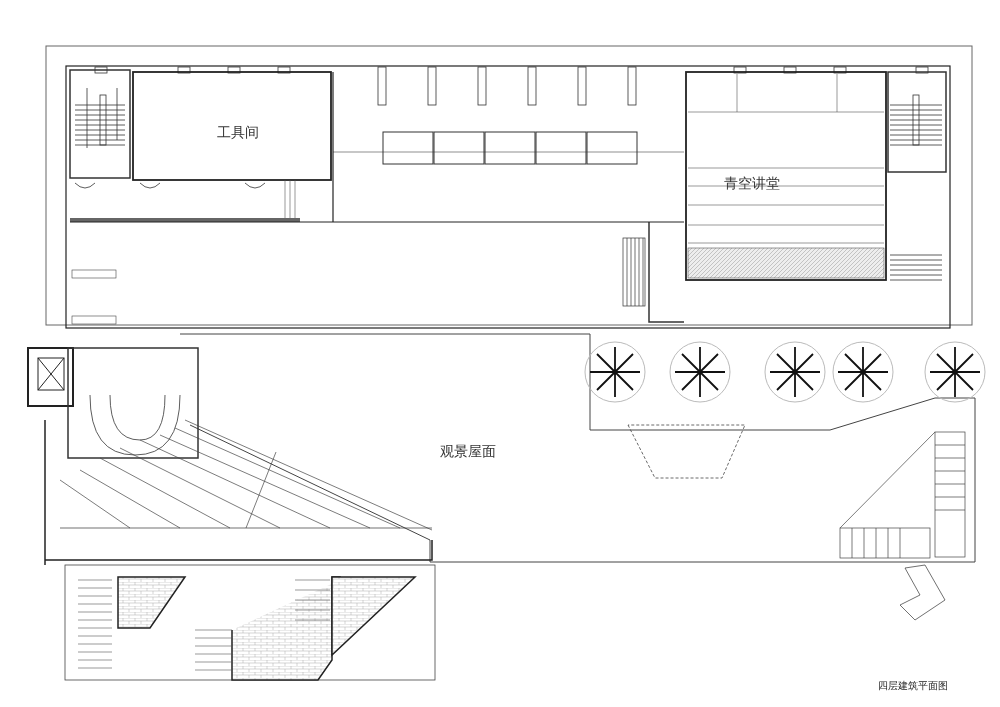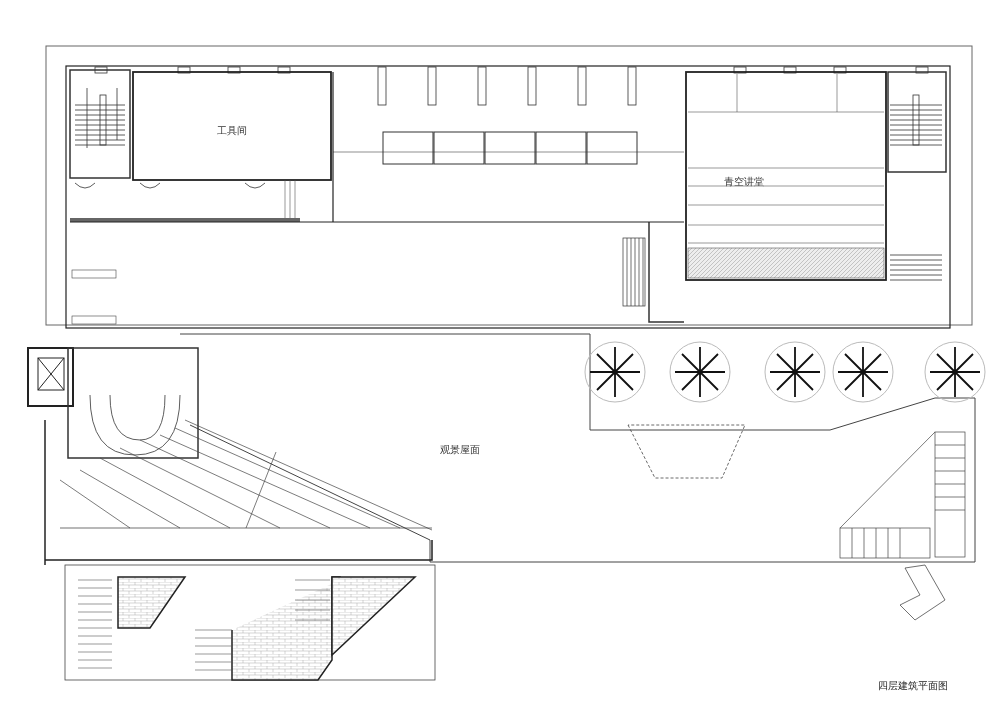--- a/index.html
+++ b/index.html
@@ -1,18 +1,18 @@
 <!DOCTYPE html>
 <html><head>
 <meta charset="utf-8">
 <style>
   html, body { margin:0; padding:0; background:#ffffff; }
   body { width:1000px; height:707px; position:relative; overflow:hidden; font-family:"DejaVu Sans", sans-serif; }
   #plan { position:absolute; left:0; top:0; width:1000px; height:707px; }
-  .lbl { position:absolute; font-size:10px; color:#333; font-family:Liberation Serif, serif; white-space:nowrap; }
+  .lbl { position:absolute; font-size:14px; color:#333; font-family:Liberation Serif, serif; white-space:nowrap; }
   .title { position:absolute; left:878px; top:679px; font-size:10px; color:#222; font-family:Liberation Sans, sans-serif; }
 </style>
 </head>
 <body>
 
 <div>
 <svg id="plan" viewBox="0 0 1000 707" xmlns="http://www.w3.org/2000/svg">
   <defs>
     <pattern id="brick" width="12" height="6" patternUnits="userSpaceOnUse">
       <rect width="12" height="6" fill="#fff"></rect>

